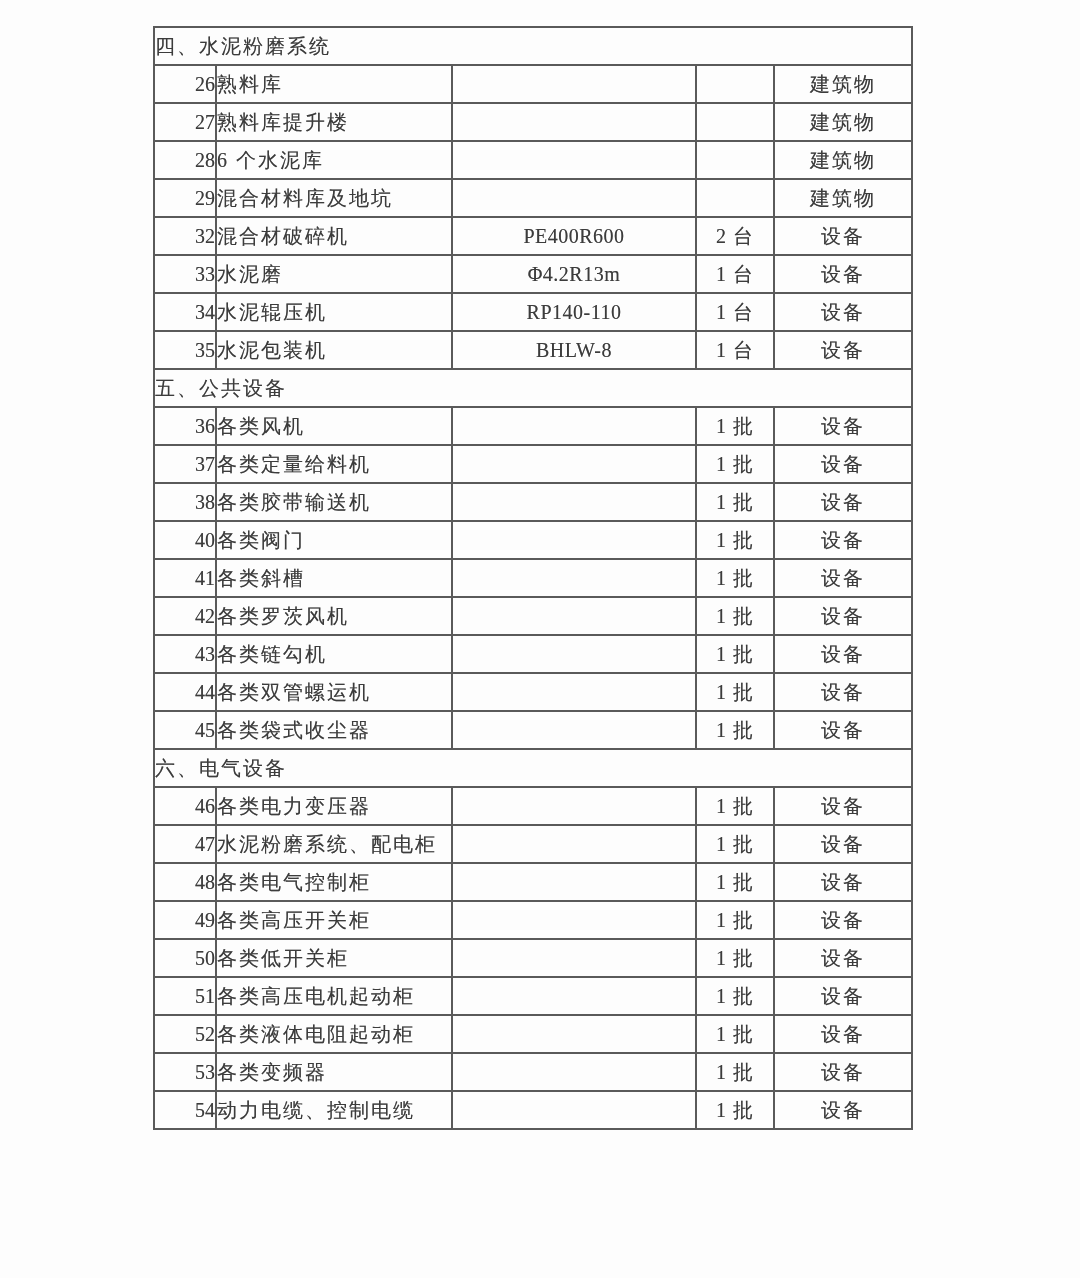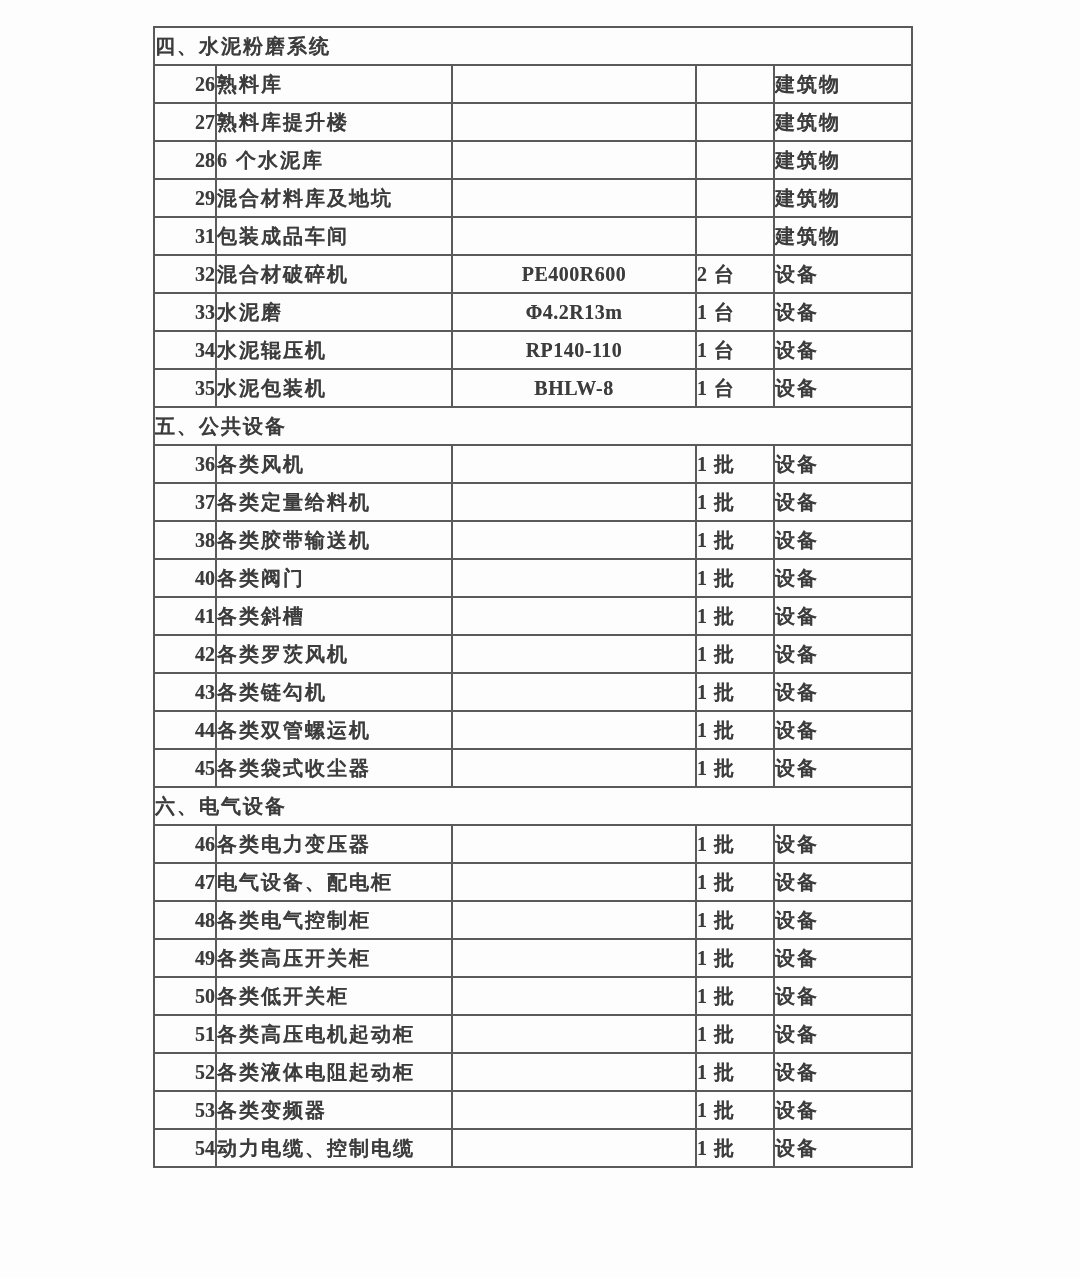--- a/index.html
+++ b/index.html
@@ -12,21 +12,20 @@
     background: var(--bg, #fdfdfd);
     font-family: "Liberation Serif", "DejaVu Serif", serif;
     color: var(--ink, #3c3c3c);
   }
   .page {
     position: relative;
     width: 1080px;
     height: 1278px;
     overflow: hidden;
     background: var(--bg, #fdfdfd);
-    font-weight: bold;
   }
   table.doc-table {
     position: absolute;
     left: 153px;
     top: 26px;
     width: 758px;
     border-collapse: collapse;
     table-layout: fixed;
   }
   table.doc-table, table.doc-table td {
@@ -53,25 +52,25 @@
   td.c-name {
     text-align: left;
     padding-left: 14px;
     letter-spacing: 2px;
   }
   td.c-model {
     text-align: center;
     letter-spacing: 0.5px;
   }
   td.c-qty {
-    text-align: left;
+    text-align: center;
     letter-spacing: 1px;
   }
   td.c-cat {
-    text-align: left;
+    text-align: center;
     letter-spacing: 2px;
   }
 </style>
 </head>
 <body>
 
 <div class="page">
   <table class="doc-table">
     <colgroup>
       <col style="width:62px">
@@ -106,27 +105,20 @@
           <td class="c-cat">建筑物</td>
         </tr>
         <tr>
           <td class="c-num">29</td>
           <td class="c-name">混合材料库及地坑</td>
           <td class="c-model"></td>
           <td class="c-qty"></td>
           <td class="c-cat">建筑物</td>
         </tr>
         <tr>
-          <td class="c-num">31</td>
-          <td class="c-name">包装成品车间</td>
-          <td class="c-model"></td>
-          <td class="c-qty"></td>
-          <td class="c-cat">建筑物</td>
-        </tr>
-        <tr>
           <td class="c-num">32</td>
           <td class="c-name">混合材破碎机</td>
           <td class="c-model">PE400R600</td>
           <td class="c-qty">2 台</td>
           <td class="c-cat">设备</td>
         </tr>
         <tr>
           <td class="c-num">33</td>
           <td class="c-name">水泥磨</td>
           <td class="c-model">Φ4.2R13m</td>
@@ -218,21 +210,21 @@
         </tr>
         <tr>
           <td class="c-num">46</td>
           <td class="c-name">各类电力变压器</td>
           <td class="c-model"></td>
           <td class="c-qty">1 批</td>
           <td class="c-cat">设备</td>
         </tr>
         <tr>
           <td class="c-num">47</td>
-          <td class="c-name">电气设备、配电柜</td>
+          <td class="c-name">水泥粉磨系统、配电柜</td>
           <td class="c-model"></td>
           <td class="c-qty">1 批</td>
           <td class="c-cat">设备</td>
         </tr>
         <tr>
           <td class="c-num">48</td>
           <td class="c-name">各类电气控制柜</td>
           <td class="c-model"></td>
           <td class="c-qty">1 批</td>
           <td class="c-cat">设备</td>

